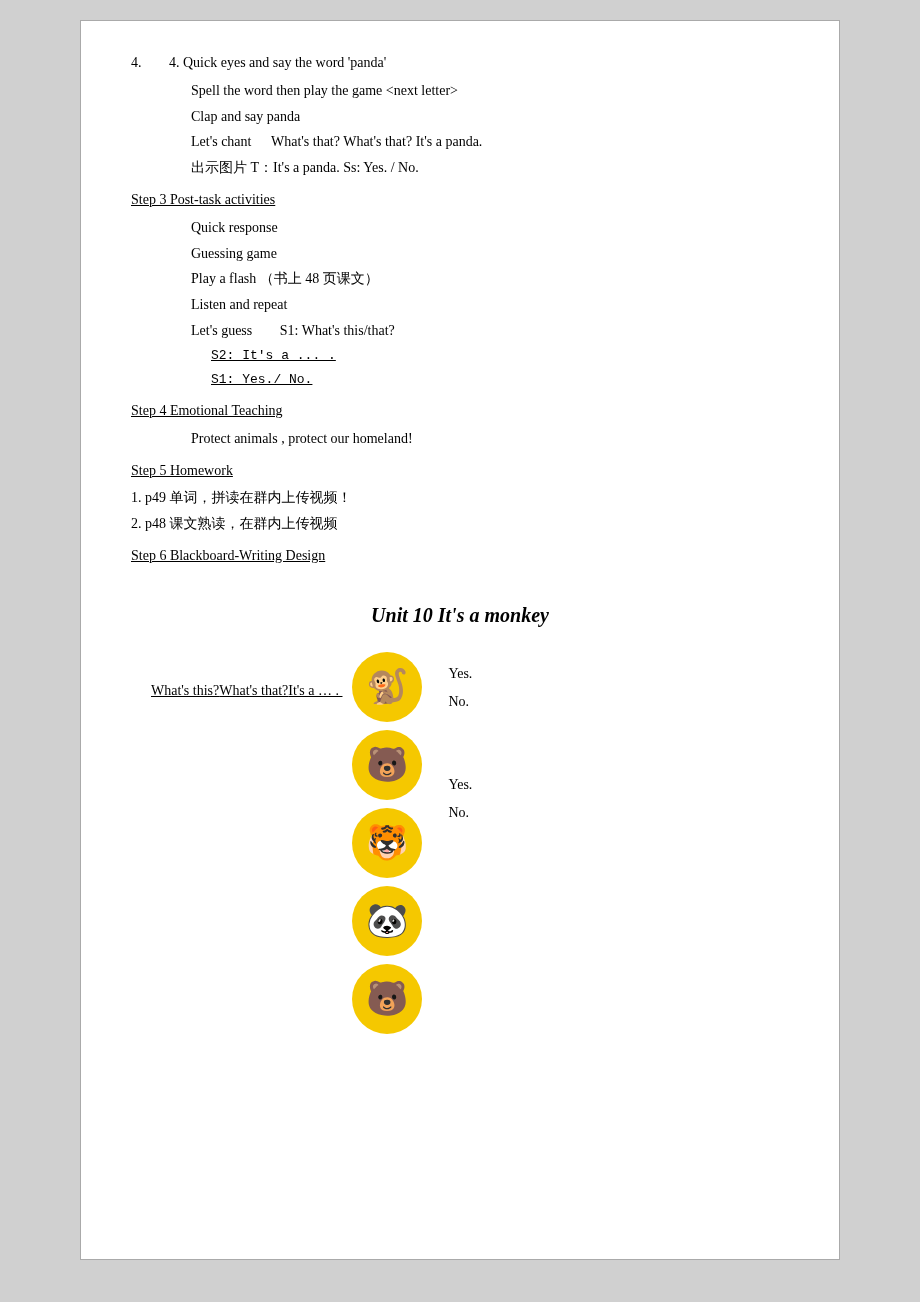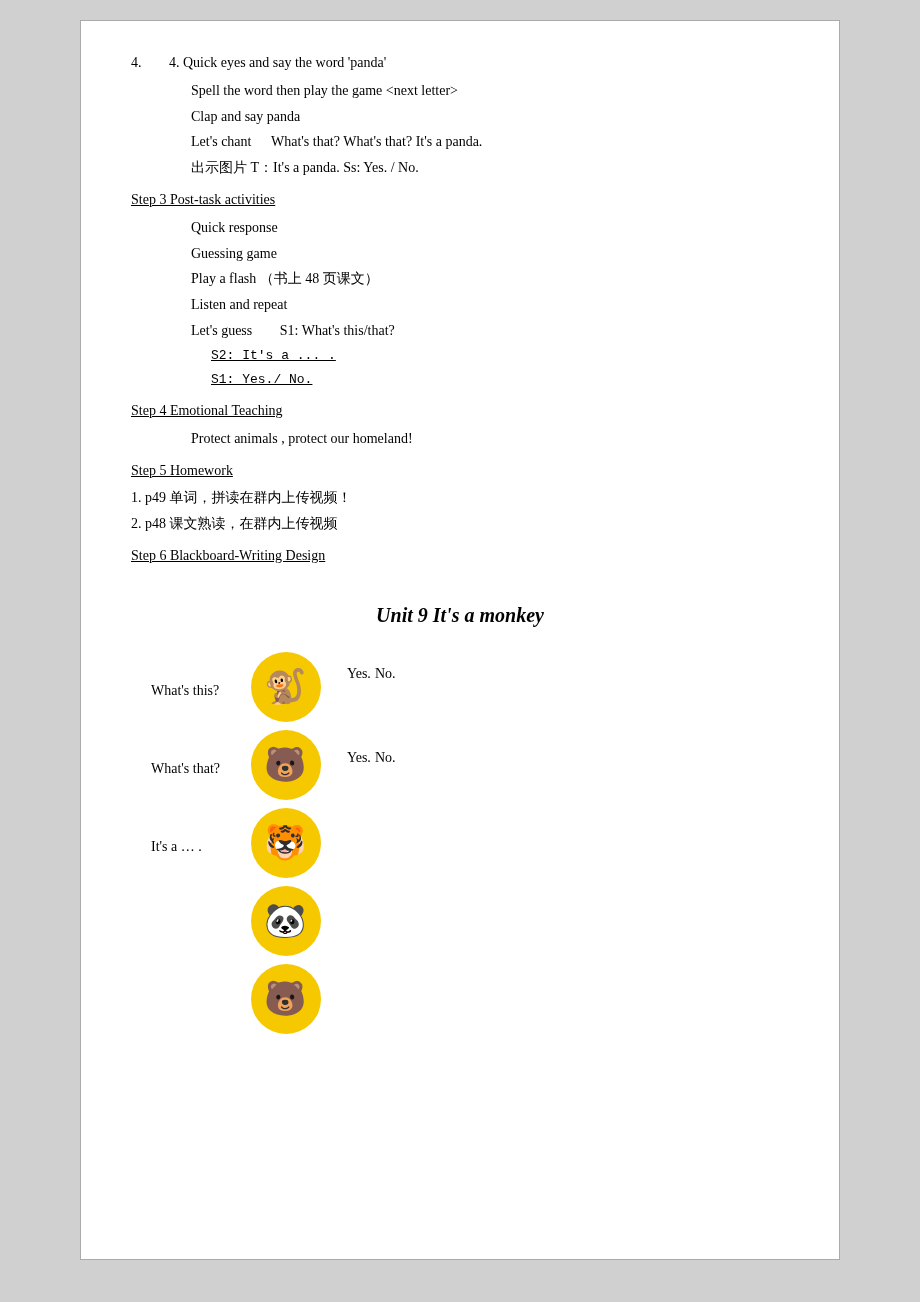--- a/index.html
+++ b/index.html
@@ -104,23 +104,24 @@
     .elephant-icon { font-size: 34px; }
 
     .bb-main-row {
       display: flex;
       align-items: flex-start;
       gap: 10px;
     }
 
     .bb-left-labels {
       display: flex;
-      flex-direction: column;
+      flex-direction: row;
       justify-content: space-around;
       min-width: 90px;
+      text-decoration: underline;
     }
 
     .bb-label-item {
       font-size: 14px;
       height: 78px;
       display: flex;
       align-items: center;
     }
 
     .bb-images-stack {
@@ -133,21 +134,21 @@
       display: flex;
       flex-direction: column;
       justify-content: flex-start;
       gap: 60px;
       margin-left: 16px;
       padding-top: 10px;
     }
 
     .yes-no-block {
       display: flex;
-      flex-direction: row;
+      flex-direction: column;
       gap: 4px;
     }
 
     .dialogue-block {
       margin-left: 80px;
     }
 
     .dialogue-line {
       font-family: 'Courier New', Courier, monospace;
       font-size: 13px;
@@ -196,21 +197,21 @@
     <div class="step-heading">Step 4 Emotional Teaching</div>
     <div class="indented">Protect animals , protect our homeland!</div>
 
     <div class="step-heading">Step 5 Homework</div>
     <div style="font-size:14px;margin-bottom:2px;">1. p49  单词，拼读在群内上传视频！</div>
     <div style="font-size:14px;margin-bottom:4px;">2. p48  课文熟读，在群内上传视频</div>
 
     <div class="step-heading">Step 6 Blackboard-Writing Design</div>
 
     <div class="unit-title-section">
-      <span class="unit-title">Unit 9 It's a monkey</span>
+      <span class="unit-title">Unit 10 It's a monkey</span>
     </div>
 
     <div class="blackboard-area">
 
       <div class="bb-main-row">
 
         <div class="bb-left-labels">
           <div class="bb-label-item">
             <span>What's this?</span>
           </div>

